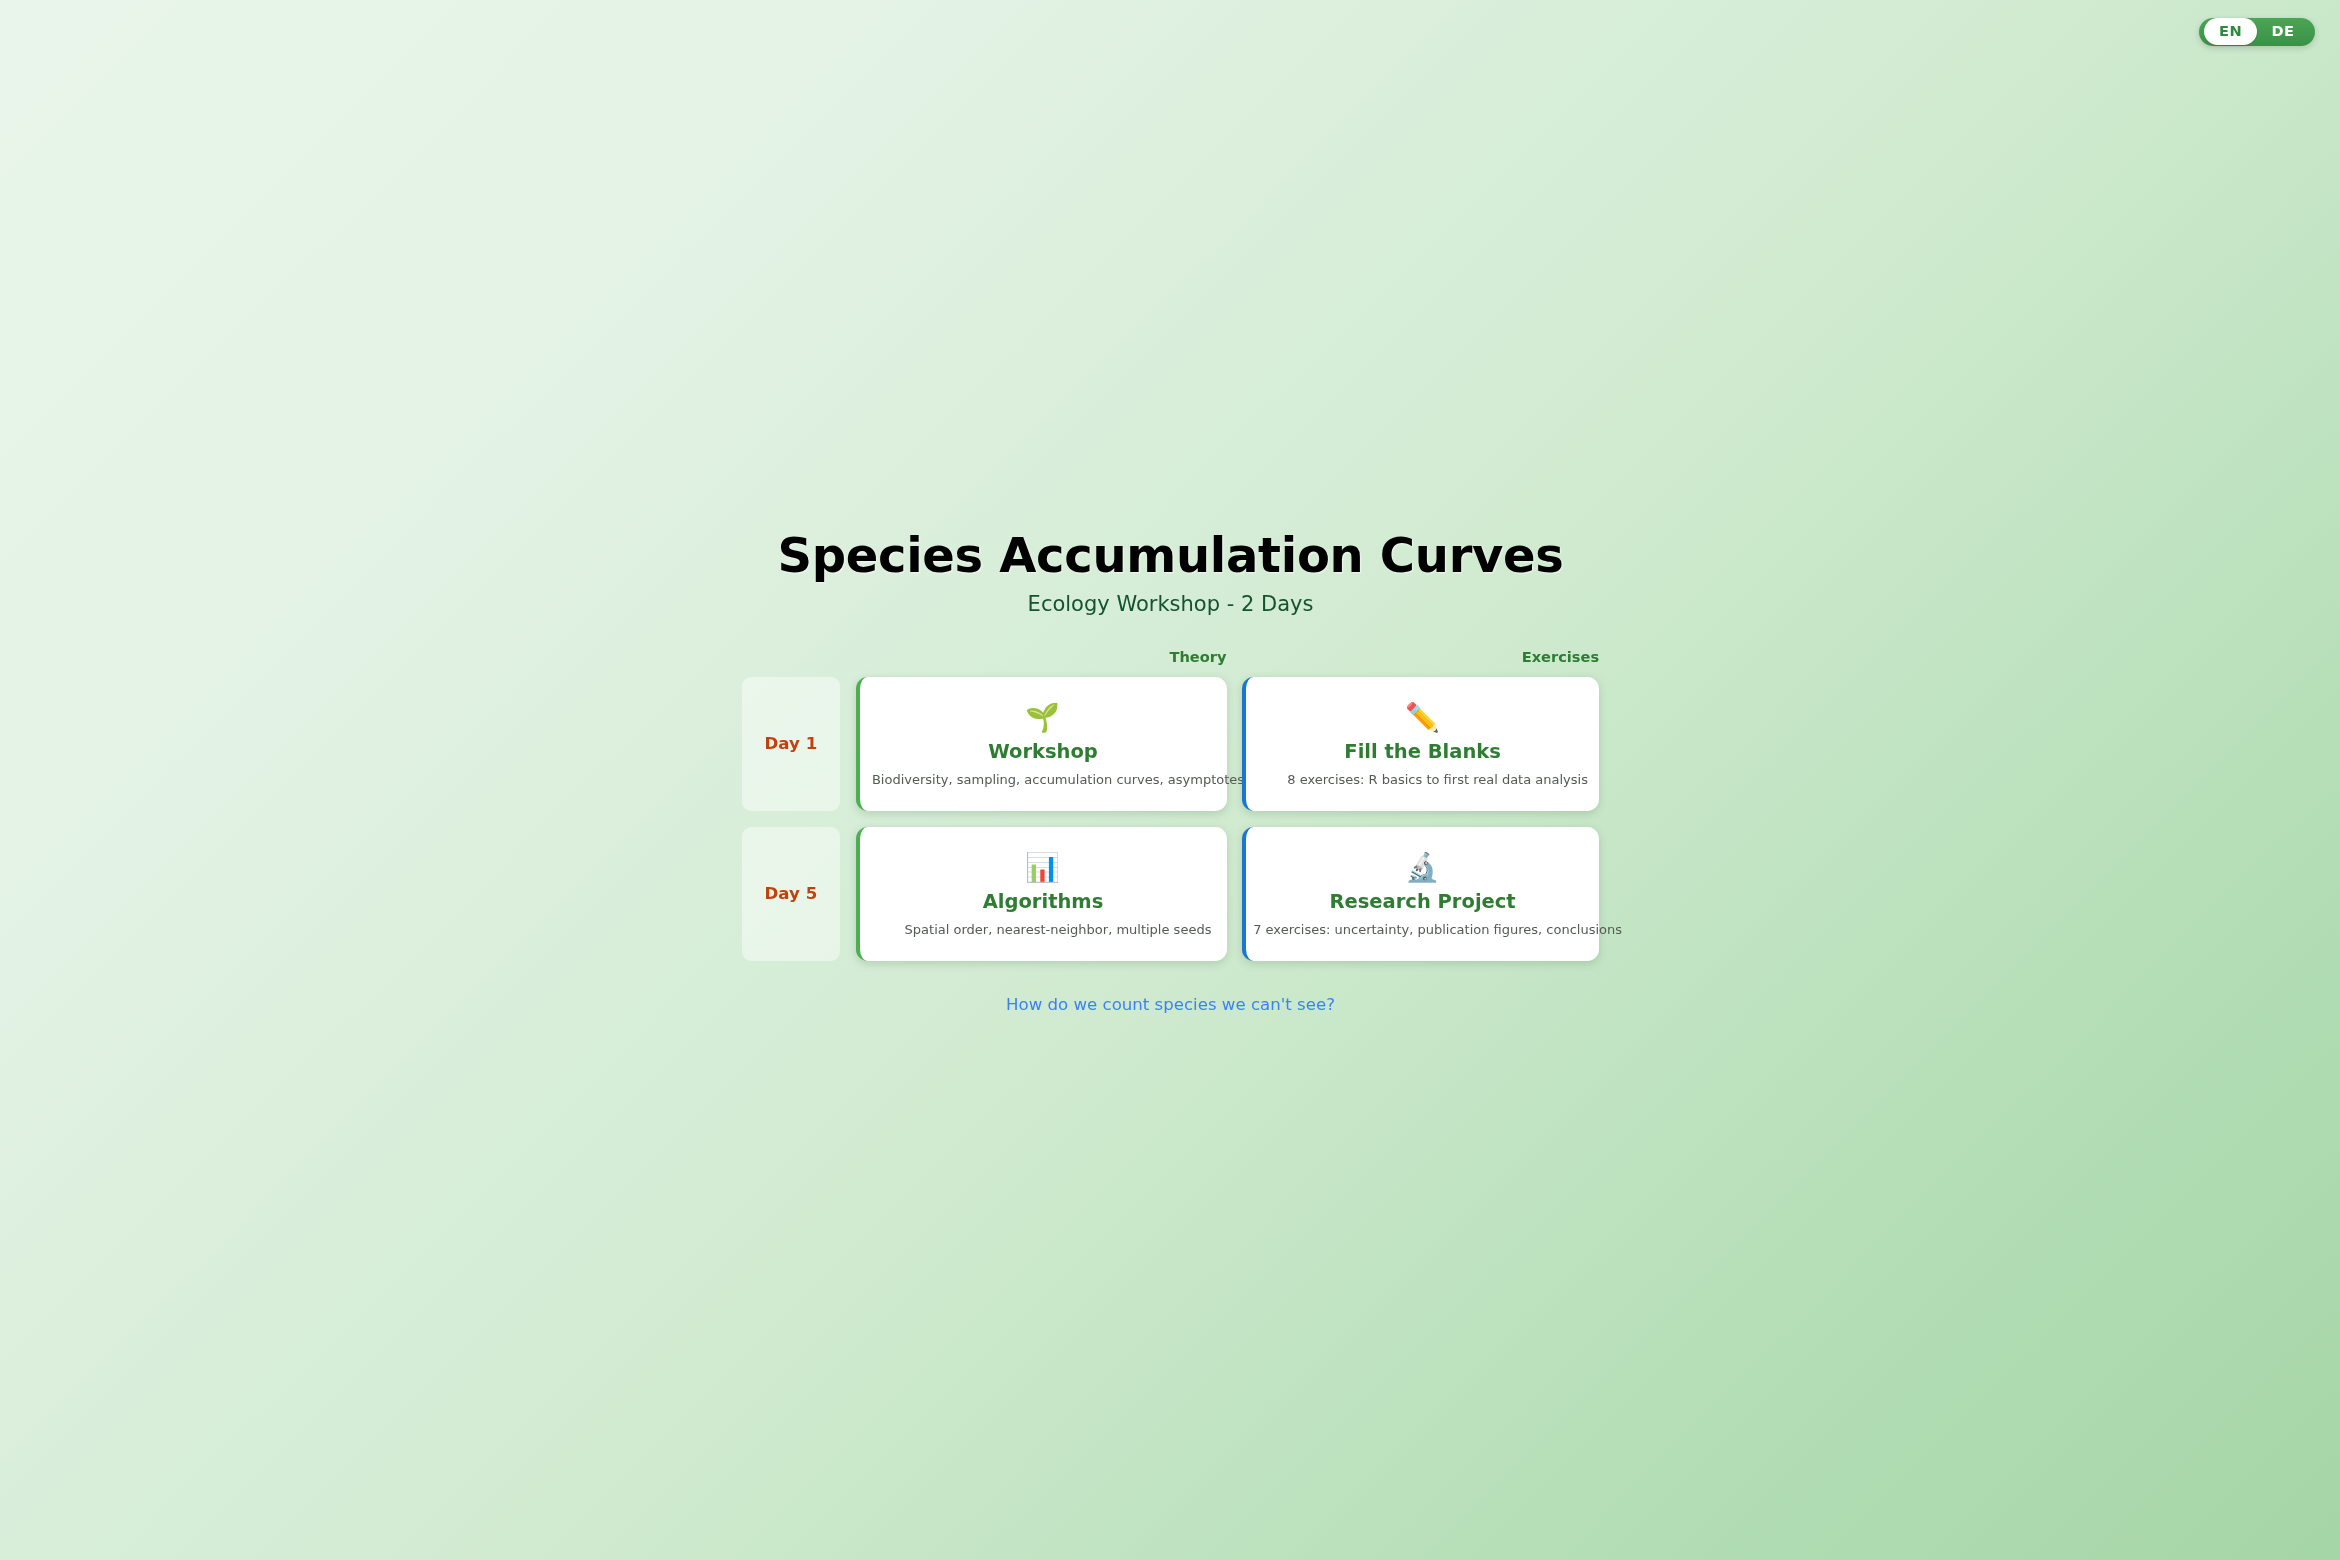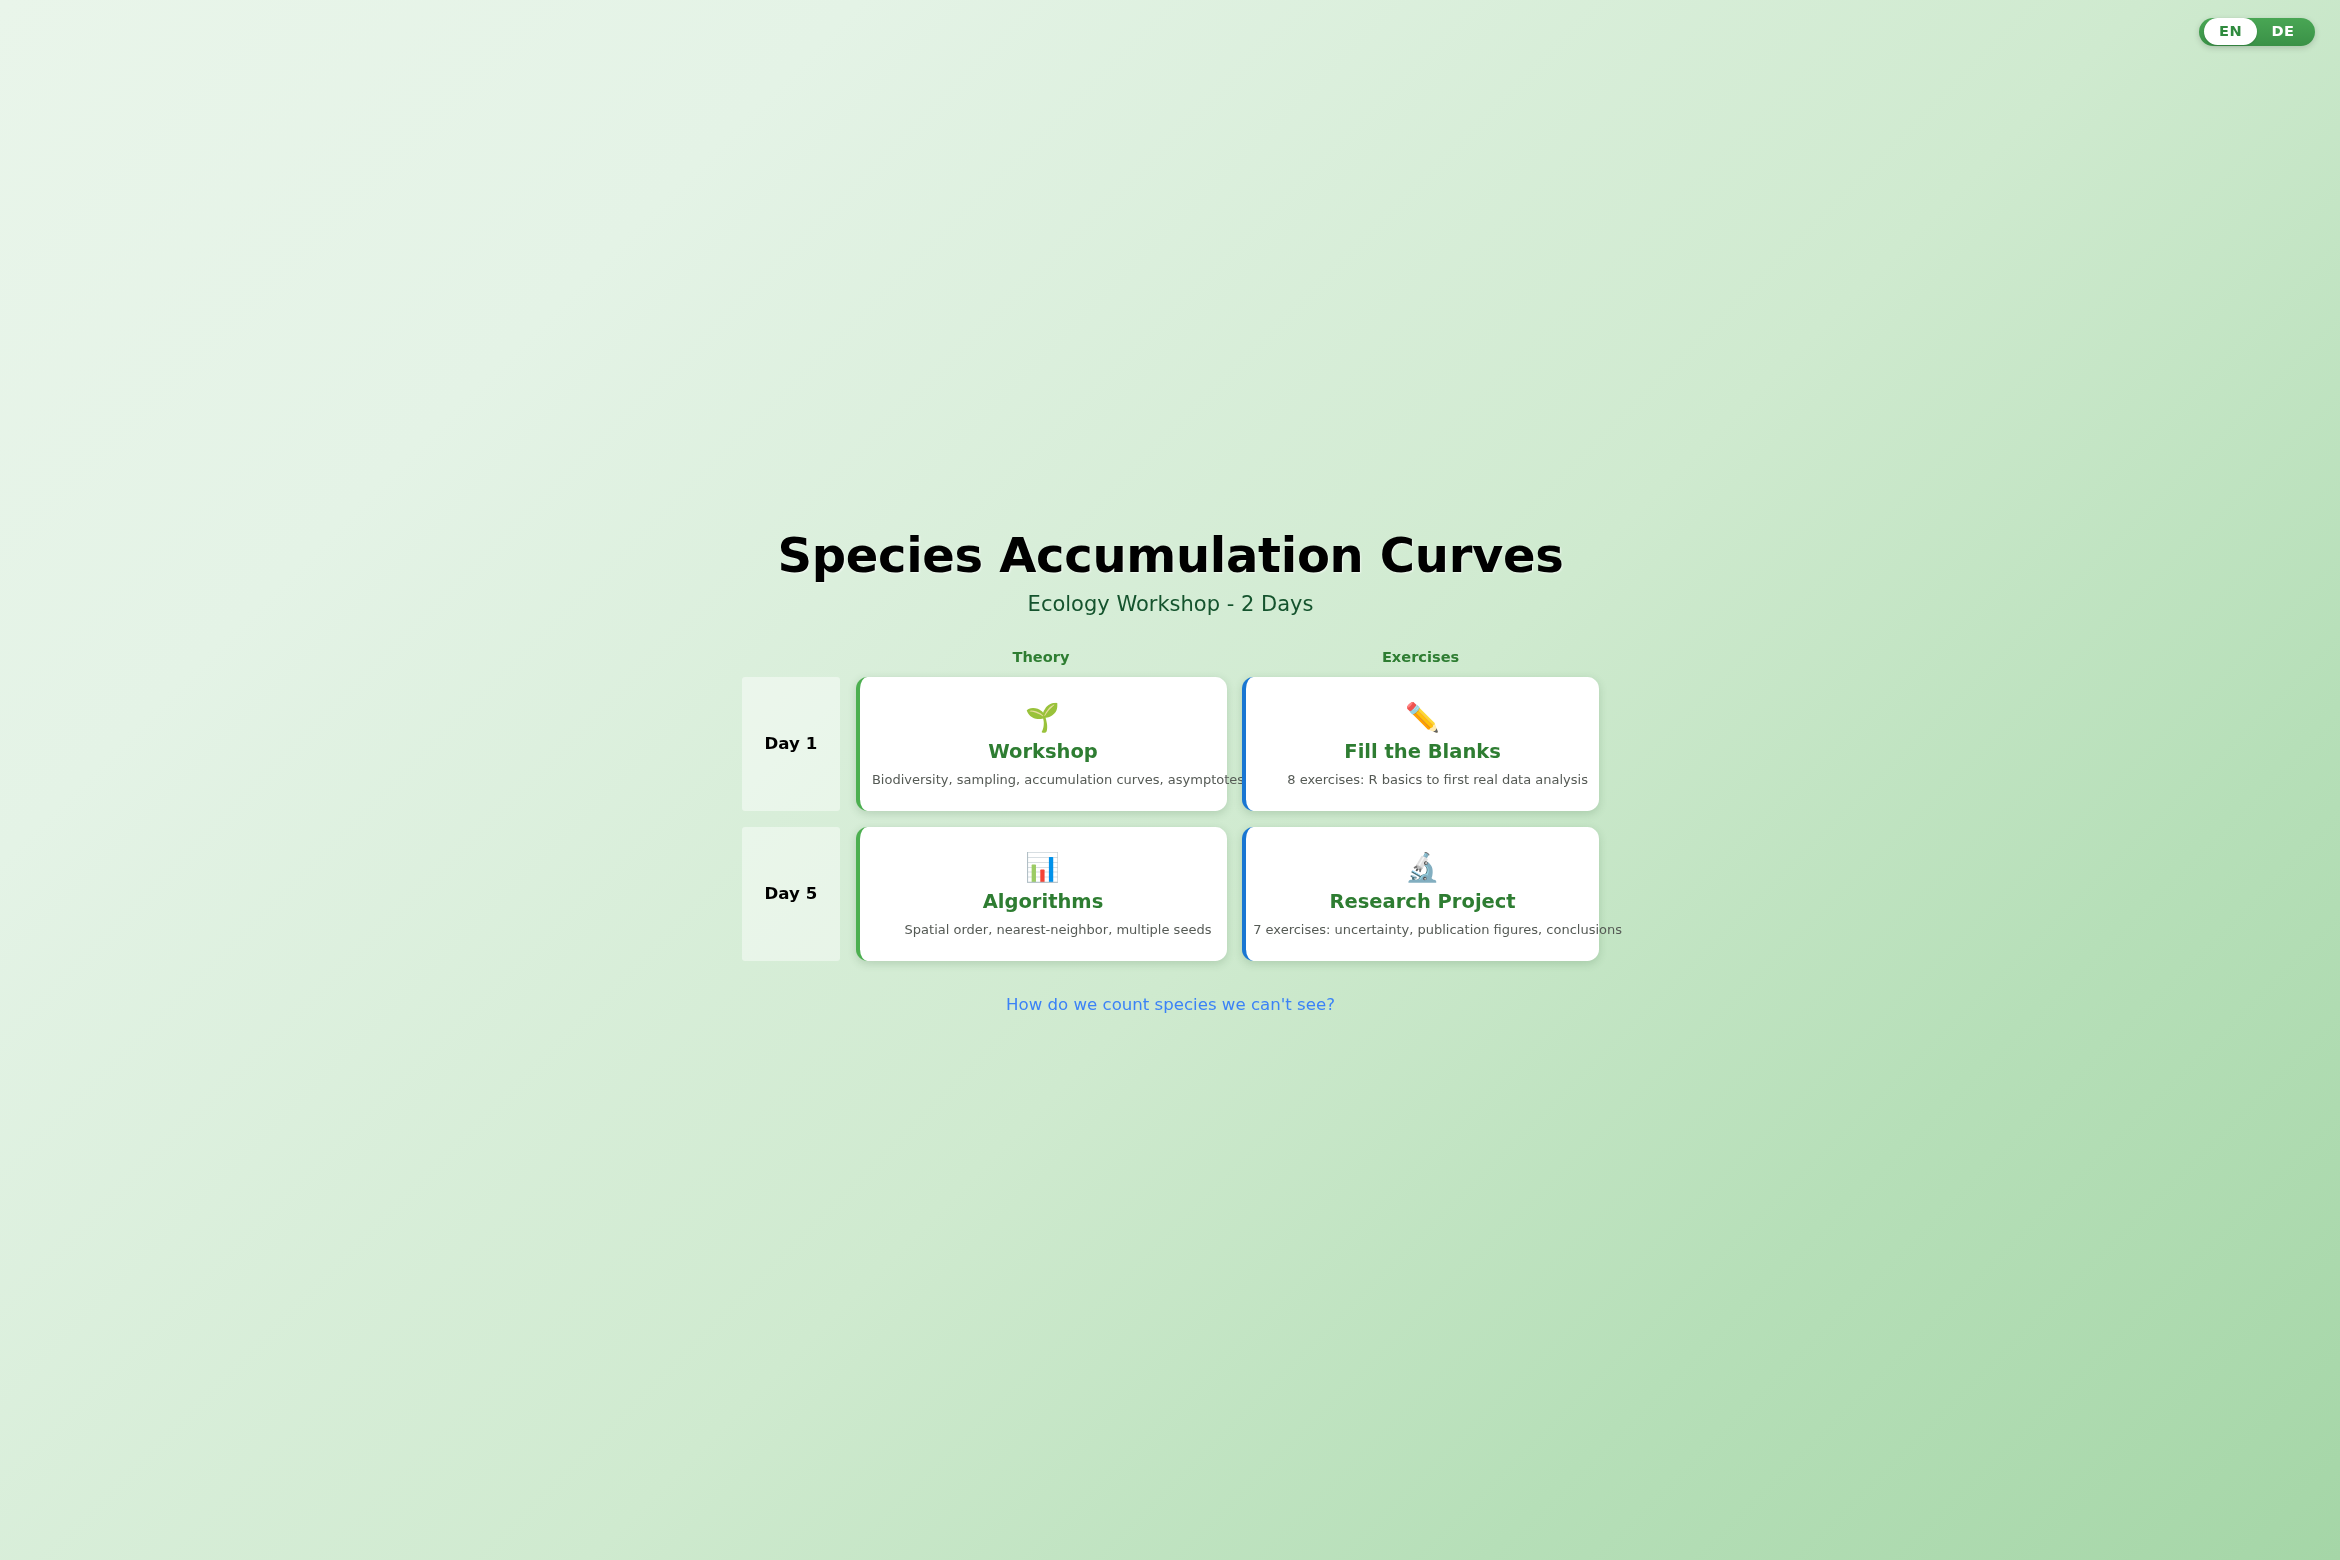--- a/index.html
+++ b/index.html
@@ -83,35 +83,35 @@
     grid-template-columns: 98px 371px 357px;
     grid-template-rows: 25px 150px 150px;
     column-gap: 15.6px;
     row-gap: 0;
   }
 
   .col-head {
     font-size: 14.6px;
     font-weight: 700;
     color: #2e7d32;
-    text-align: center;
+    text-align: right;
     align-self: center;
     line-height: 17.6px;
   }
 
   .day-cell {
     background: rgba(255,255,255,0.45);
-    border-radius: 3px;
+    border-radius: 9px;
     margin: 7.8px 0;
     display: flex;
     align-items: center;
     justify-content: center;
     font-size: 16.6px;
     font-weight: 700;
-    color: #000000;
+    color: #c2410c;
   }
 
   .card {
     background: #ffffff;
     border-radius: 11.7px;
     margin: 7.8px 0;
     padding: 15.6px 17.6px 13.7px;
     display: flex;
     flex-direction: column;
     align-items: center;

